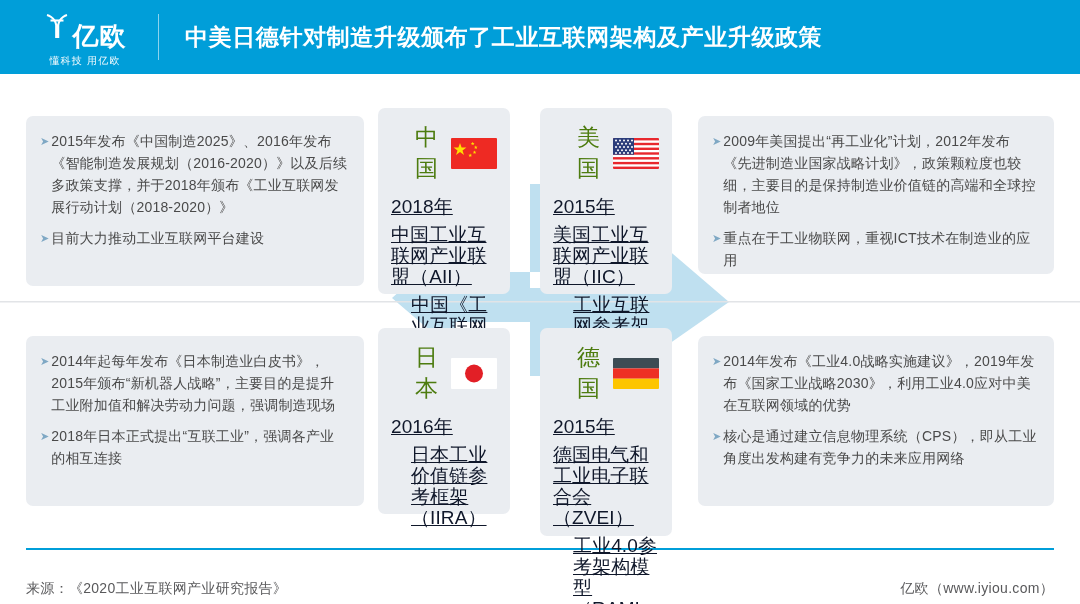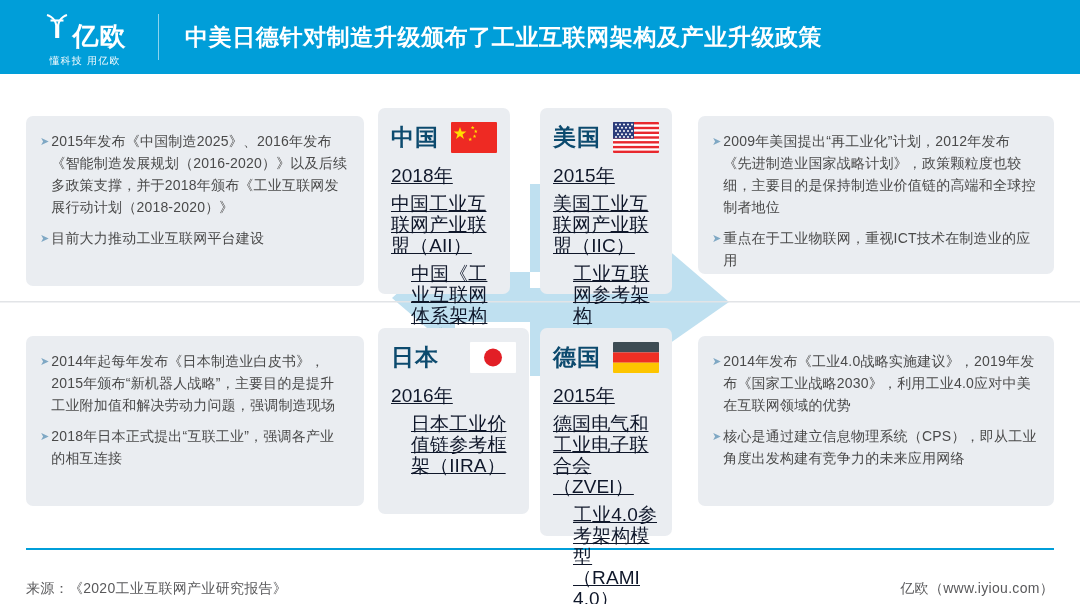--- a/index.html
+++ b/index.html
@@ -122,24 +122,25 @@
   .country-card {
     padding: 14px 13px 12px 13px;
   }
   .card-head {
     display: flex;
     align-items: center;
     justify-content: space-between;
     margin-bottom: 12px;
   }
   .card-title {
-    color: #0c4a6e;
+    color: #4d7c0f;
     font-size: 23px;
-    font-weight: bold;
+    font-weight: normal;
     letter-spacing: 1px;
+    margin-left: 24px;
   }
   .flag {
     width: 46px;
     height: 31px;
     flex: 0 0 auto;
     border-radius: 1px;
     overflow: hidden;
   }
   .card-line {
     color: #0f172a;
@@ -309,21 +310,21 @@
     <div class="bullet-row">
       <span class="bullet-mark">➤</span>
       <span class="bullet-text">2014年起每年发布《日本制造业白皮书》，2015年颁布“新机器人战略”，主要目的是提升工业附加值和解决劳动力问题，强调制造现场</span>
     </div>
     <div class="bullet-row">
       <span class="bullet-mark">➤</span>
       <span class="bullet-text">2018年日本正式提出“互联工业”，强调各产业的相互连接</span>
     </div>
   </div>
 
-  <div class="panel country-card" style="left:378px; top:254px; width:151px; height:186px;">
+  <div class="panel country-card" style="left:378px; top:254px; width:132px; height:186px;">
     <div class="card-head">
       <span class="card-title">日本</span>
       <span class="flag">
         <svg width="46" height="31" viewBox="0 0 46 31">
           <rect width="46" height="31" fill="#ffffff"></rect>
           <circle cx="23" cy="15.5" r="9" fill="#e21f26"></circle>
         </svg>
       </span>
     </div>
     <div class="card-line">2016年</div>

